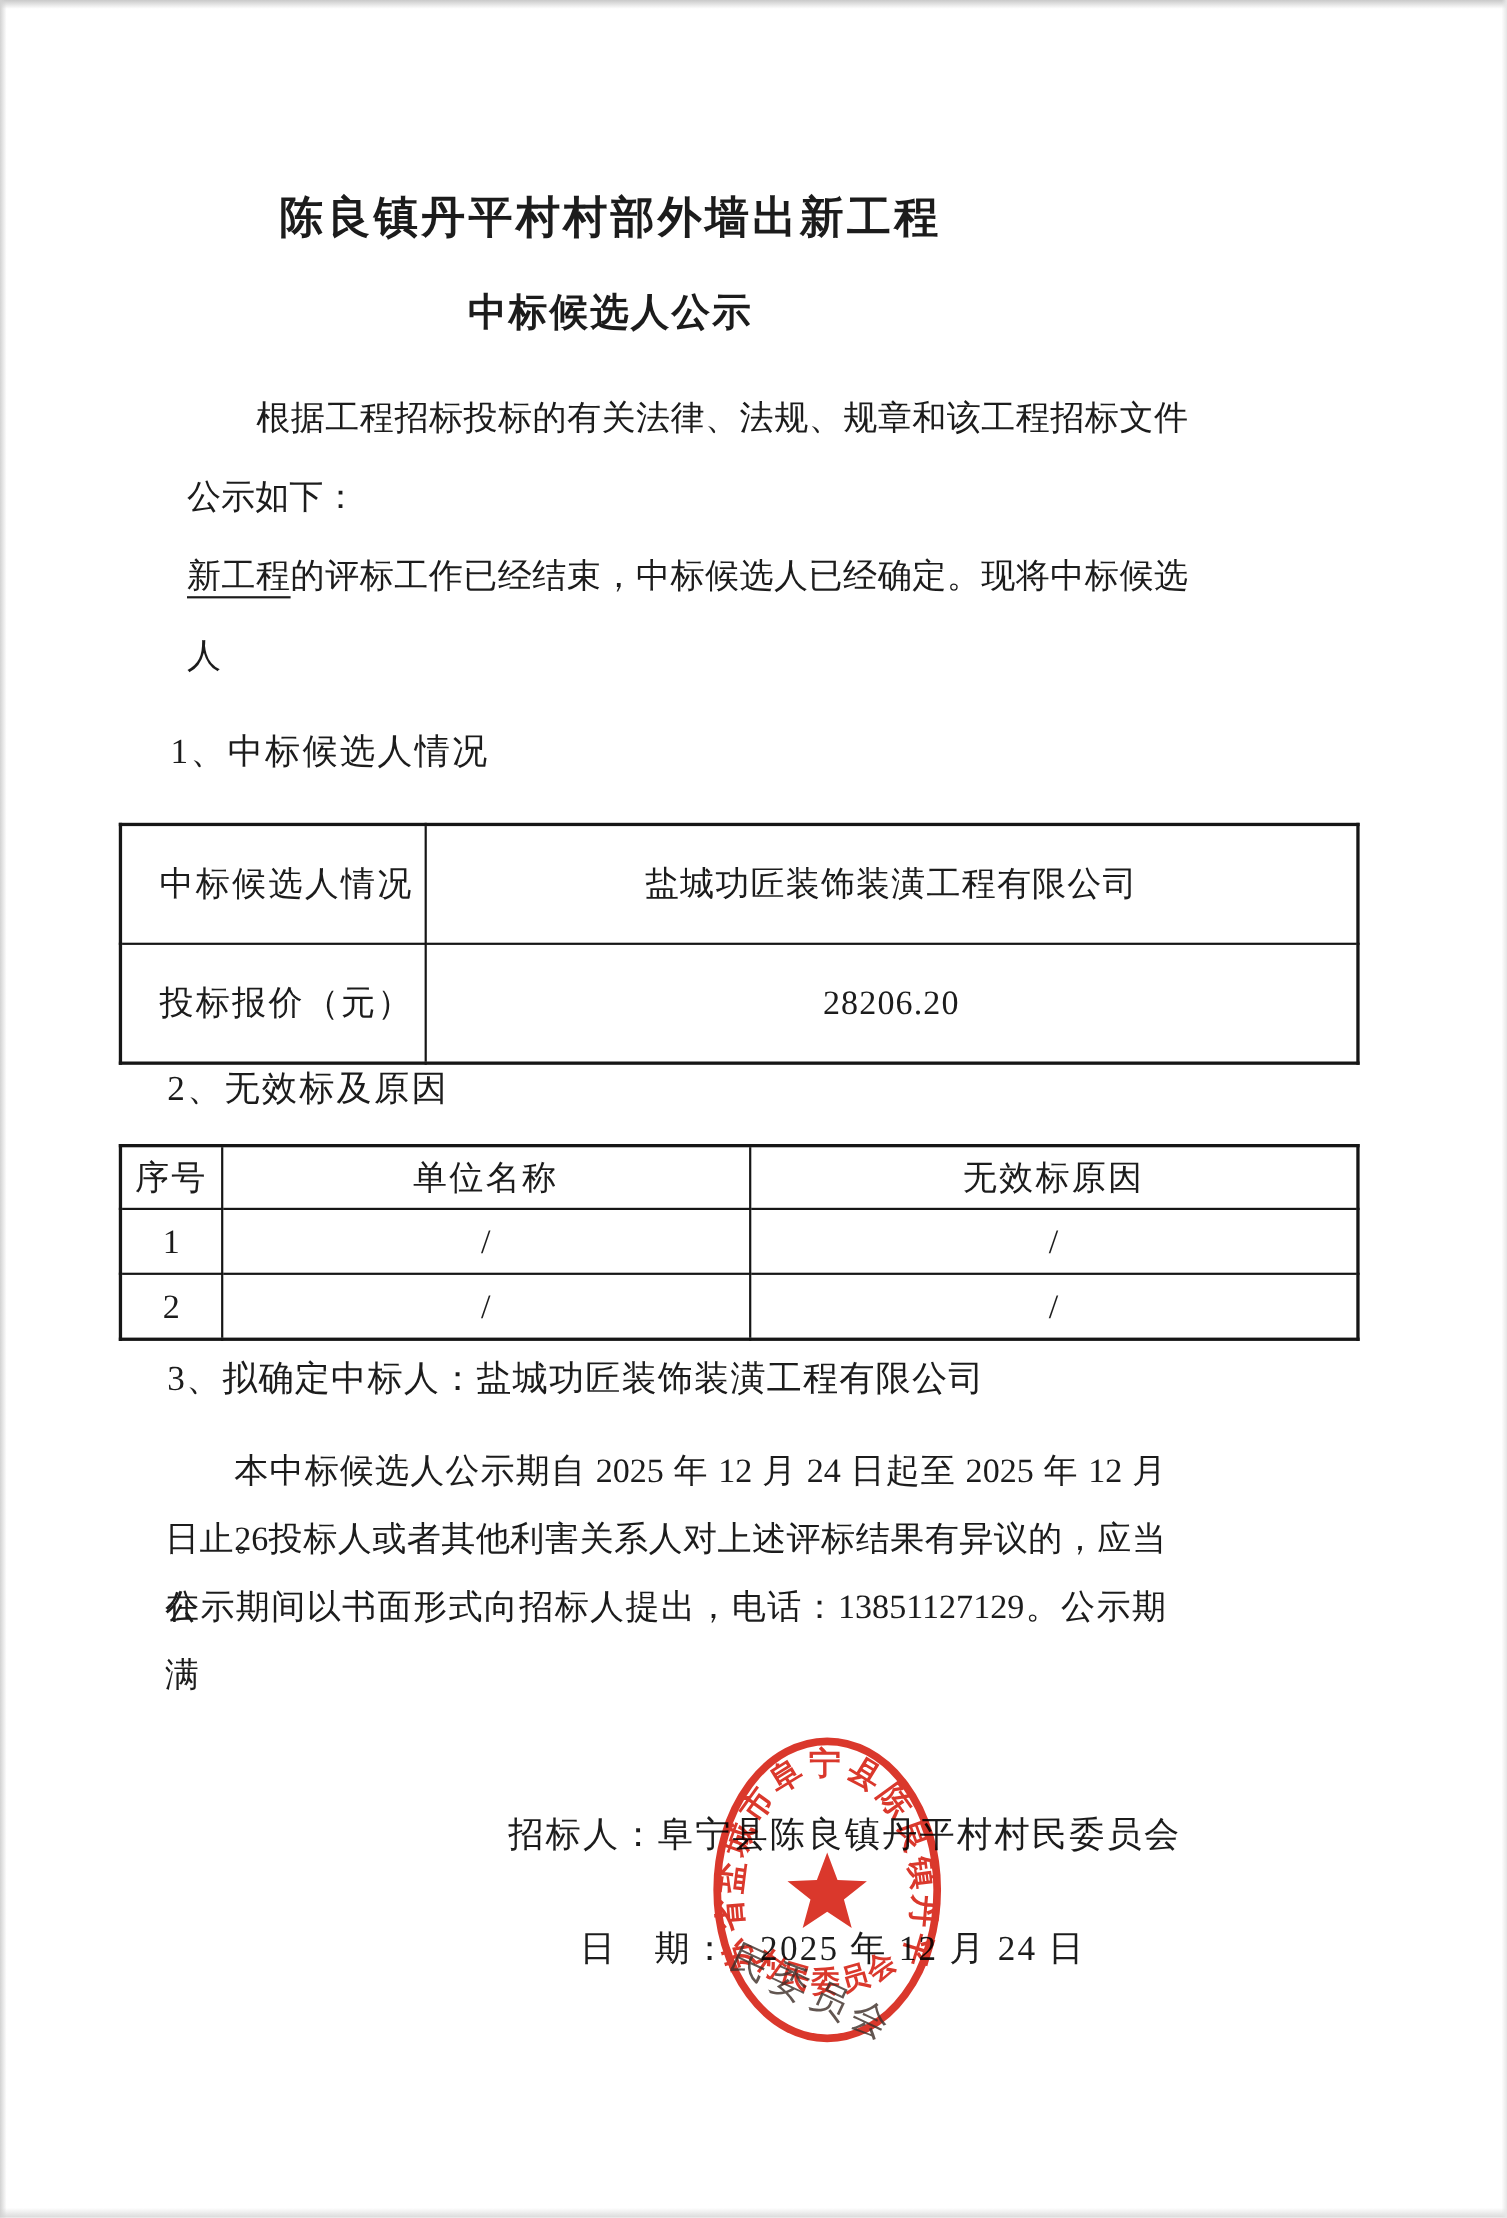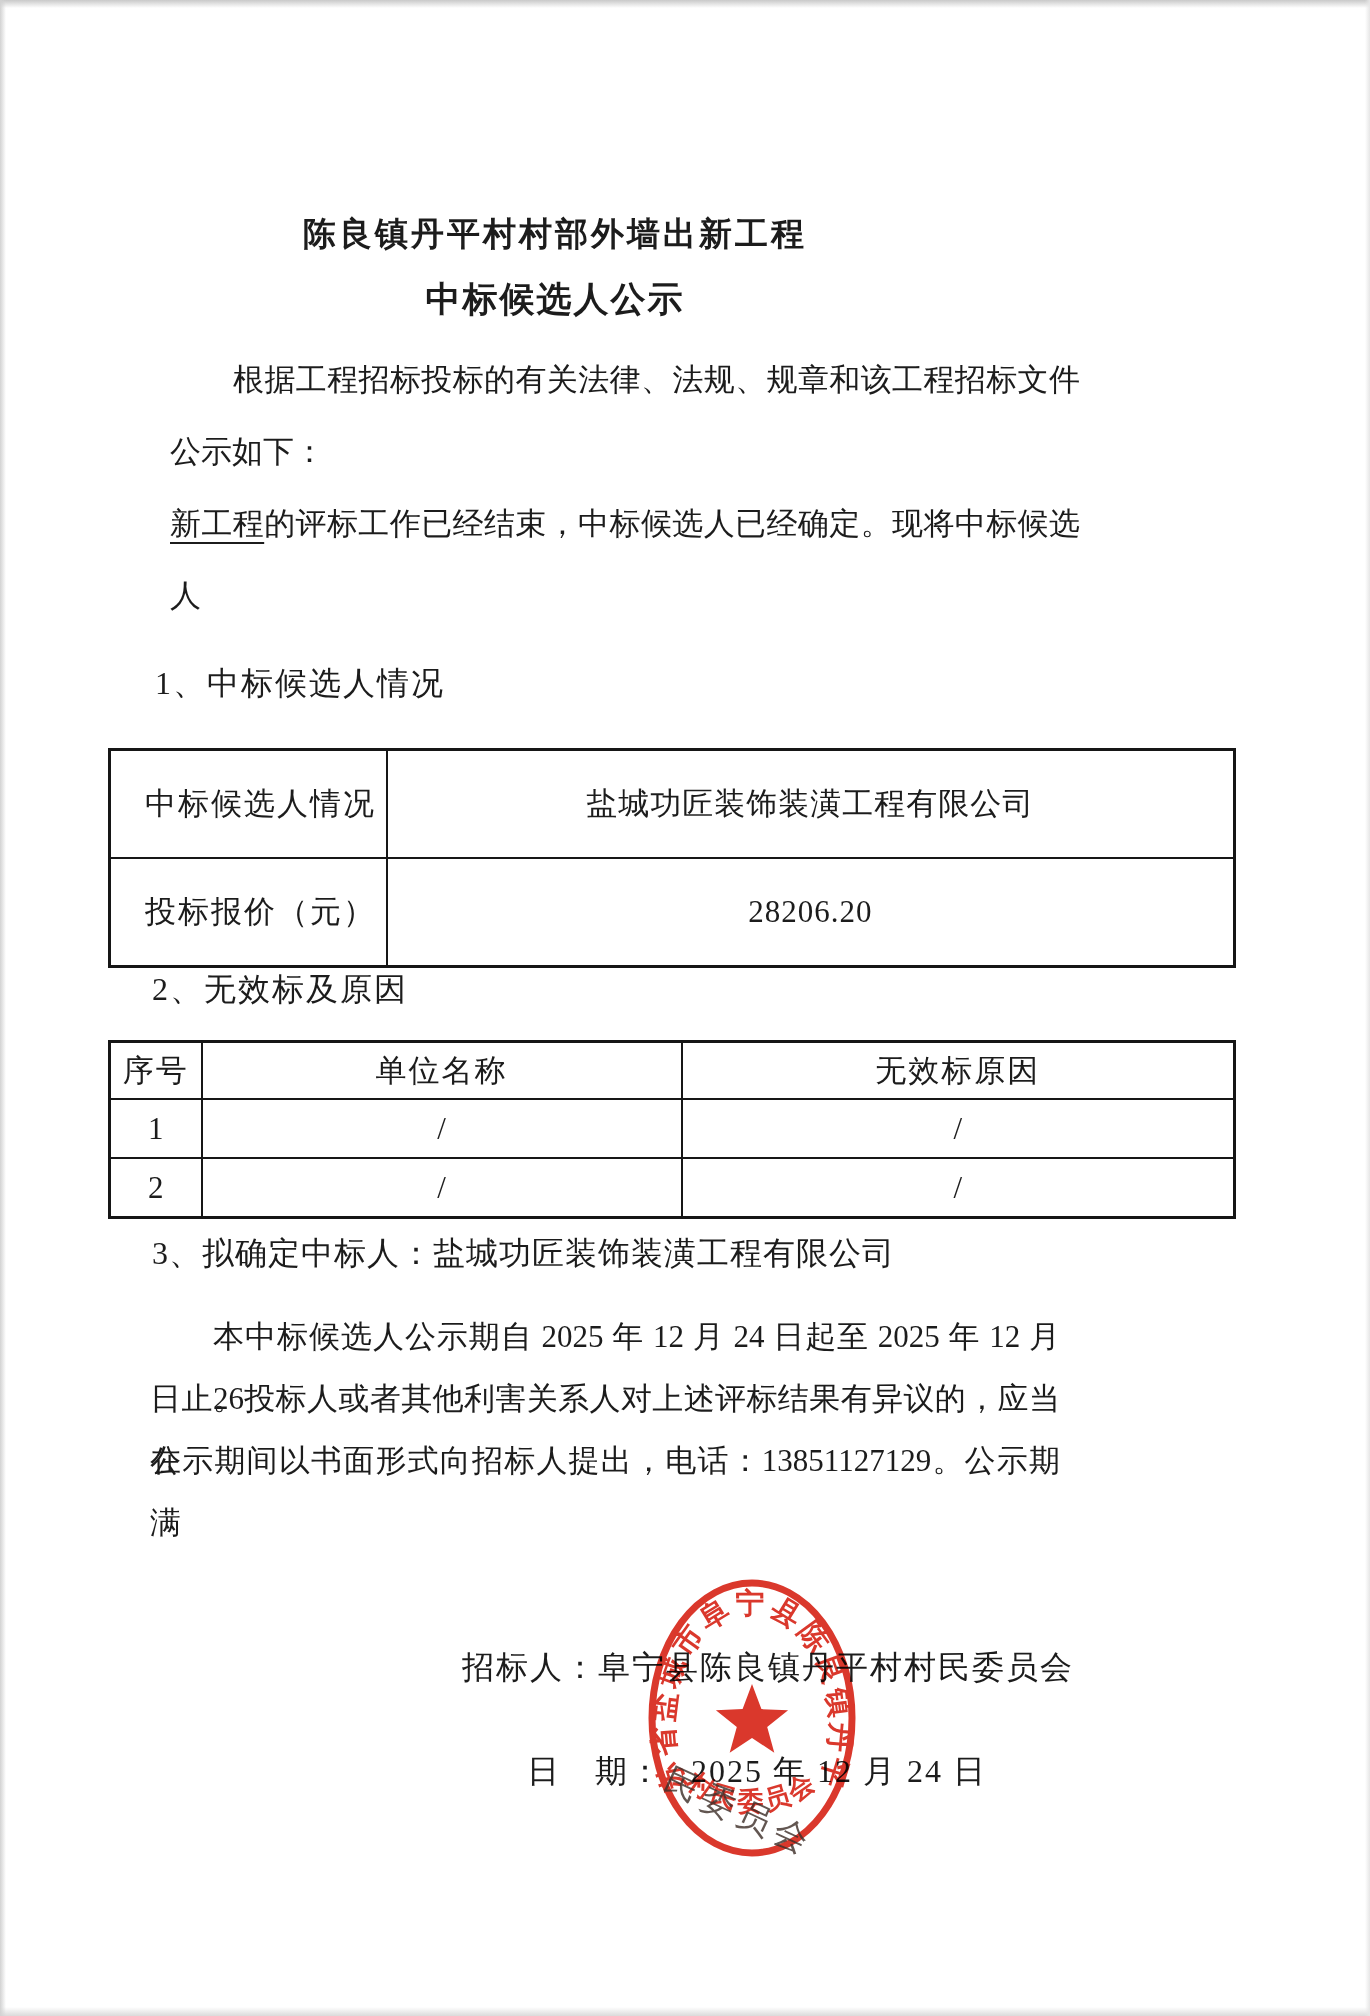--- a/index.html
+++ b/index.html
@@ -9,22 +9,22 @@
     color:#1c1c1c;
     background:
       linear-gradient(90deg,#d2d2d2 0,rgba(210,210,210,0) 6px),
       linear-gradient(270deg,#e6e6e6 0,rgba(230,230,230,0) 5px),
       linear-gradient(180deg,#c9c9c9 0,rgba(201,201,201,0) 8px),
       linear-gradient(0deg,#dadada 0,rgba(218,218,218,0) 9px),
       #ffffff;
   }
   .abs{position:absolute;}
   .title-wrap{left:0;top:170px;width:1110px;text-align:center;}
-  .doc-title{font-size:33px;font-weight:700;letter-spacing:3px;margin-top:42px;}
-  .subtitle-wrap{left:0;top:276px;width:1110px;text-align:center;}
+  .doc-title{font-size:40px;font-weight:700;letter-spacing:3px;}
+  .subtitle-wrap{left:0;top:260px;width:1110px;text-align:center;}
   .doc-subtitle{font-size:35px;font-weight:700;letter-spacing:2px;}
   .para{left:150px;width:910px;}
   .para1{top:344px;}
   .para2{top:1306px;}
   .pline{width:910px;box-sizing:border-box;font-size:31px;}
   .para1 .pline{line-height:72px;height:72px;margin-left:20px;}
   .para2 .pline{line-height:62px;height:62px;}
   .jline{text-align:justify;text-align-last:justify;}
   .lline{text-align:left;text-align-last:left;}
   .indent{padding-left:63px;}

